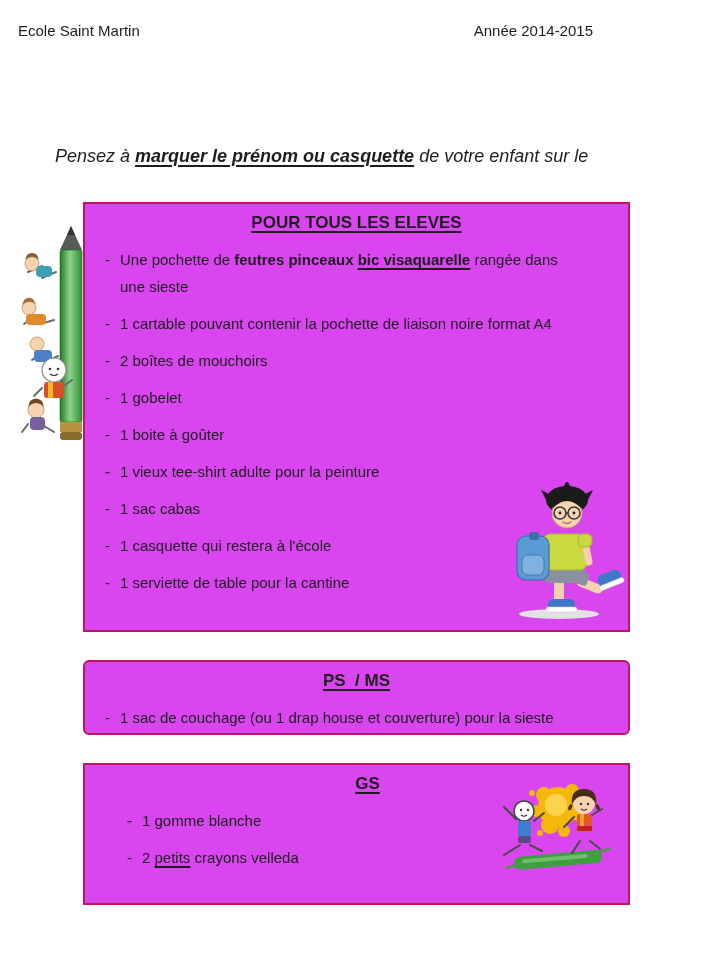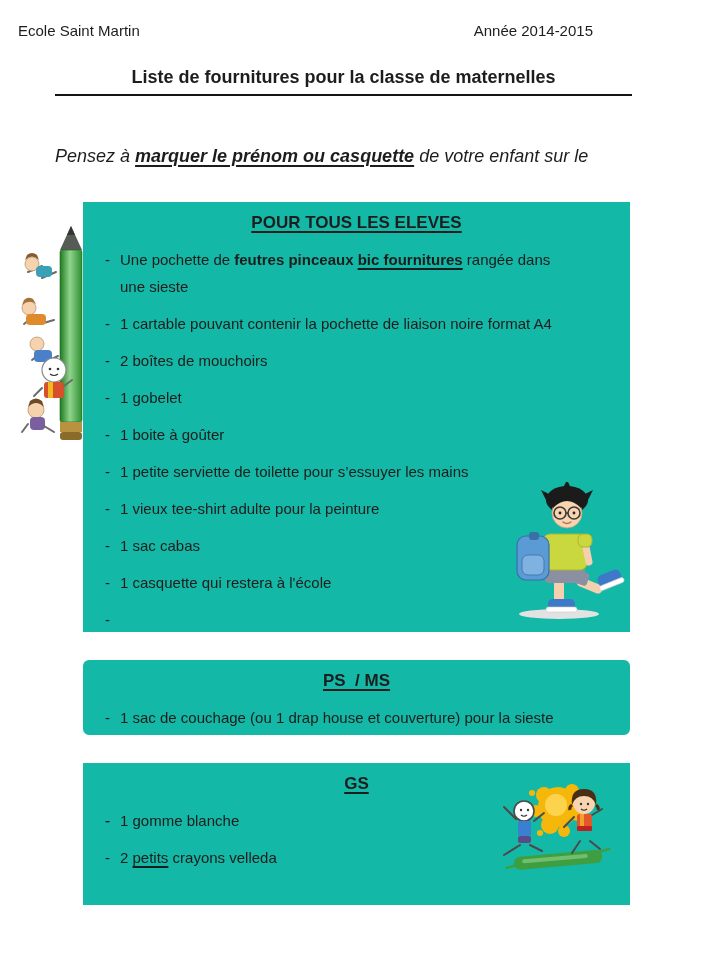--- a/index.html
+++ b/index.html
@@ -52,26 +52,26 @@
 
   
   .b { font-weight: 700; }
   .u { text-decoration: underline; text-decoration-thickness: 2px; text-underline-offset: 3px; }
 
   
   .box {
     position: absolute;
     left: 83px;
     width: 547px;
-    border: 2px solid #14b8a6;
-    background: #14b8a6;
+    border: 2px solid #be185d;
+    background: #d946ef;
   }
   .box-all { top: 202px; height: 430px; }
   .box-psms { top: 660px; height: 75px; border-radius: 6px; }
-  .box-gs  { top: 763px; height: 142px; }
+  .box-gs  { top: 763px; height: 142px; padding-left: 22px; }
 
   .box h2 {
     margin: 8px 0 13px;
     font-size: 17px;
     font-weight: 700;
     line-height: 21px;
     text-align: center;
     text-decoration: underline;
     text-decoration-thickness: 2px;
     text-underline-offset: 3px;
@@ -101,24 +101,20 @@
 </head>
 <body>
 
 <div class="page">
 
   <div class="topline">
     <span>Ecole Saint Martin</span>
     <span>Année 2014-2015</span>
   </div>
 
-  <div class="title-block">
-    <h1>Liste de fournitures pour la classe de maternelles</h1>
-    <div class="title-rule"></div>
-  </div>
 
   <p class="note"><span>Pensez à </span><span class="b u">marquer le prénom ou casquette</span><span> de votre enfant sur le</span><br></p>
 
   <div class="art art-pencil">
     <svg width="85" height="228" viewBox="0 0 85 228" aria-hidden="true">
       <defs>
         <linearGradient id="pg" x1="0" y1="0" x2="1" y2="0">
           <stop offset="0" stop-color="#1f7a1f"></stop>
           <stop offset="0.45" stop-color="#8fd48f"></stop>
           <stop offset="1" stop-color="#2e8f2e"></stop>
@@ -171,30 +167,30 @@
       <g stroke="#6a6a6a" stroke-width="2" stroke-linecap="round">
         <line x1="16" y1="204" x2="10" y2="212"></line>
           <line x1="32" y1="206" x2="42" y2="212"></line>
       </g>
     </svg>
   </div>
 
   <section class="box box-all">
     <h2>POUR TOUS LES ELEVES</h2>
     <ul>
-        <li><span class="bullet">-</span><span><span>Une pochette de </span><span class="b">feutres pinceaux </span><span class="b u">bic fournitures</span><span> rangée dans</span><br><span>une sieste</span></span></li>
+        <li><span class="bullet">-</span><span><span>Une pochette de </span><span class="b">feutres pinceaux </span><span class="b u">bic visaquarelle</span><span> rangée dans</span><br><span>une sieste</span></span></li>
         <li><span class="bullet">-</span><span><span>1 cartable pouvant contenir la pochette de liaison noire format A4</span></span></li>
         <li><span class="bullet">-</span><span><span>2 boîtes de mouchoirs</span></span></li>
         <li><span class="bullet">-</span><span><span>1 gobelet</span></span></li>
         <li><span class="bullet">-</span><span><span>1 boite à goûter</span></span></li>
-        <li><span class="bullet">-</span><span><span>1 petite serviette de toilette pour s’essuyer les mains</span></span></li>
+        <li><span class="bullet">-</span></li>
         <li><span class="bullet">-</span><span><span>1 vieux tee-shirt adulte pour la peinture</span></span></li>
         <li><span class="bullet">-</span><span><span>1 sac cabas</span></span></li>
         <li><span class="bullet">-</span><span><span>1 casquette qui restera à l'école</span></span></li>
-        <li><span class="bullet">-</span></li>
+        <li><span class="bullet">-</span><span><span>1 serviette de table pour la cantine</span></span></li>
       </ul>
 
     <div class="art art-boy">
       <svg width="125" height="140" viewBox="0 0 125 140" aria-hidden="true">
         <ellipse cx="58" cy="132" rx="40" ry="5" fill="#e2e2e2"></ellipse>
 
         <line x1="80" y1="100" x2="97" y2="107" stroke="#f6cfae" stroke-width="9" stroke-linecap="round"></line>
         <g transform="translate(95,95) rotate(-22)">
           <rect x="0" y="0" width="24" height="12" rx="5" fill="#3e78c8"></rect>
           <rect x="-1" y="10" width="26" height="5" rx="2.5" fill="#ffffff" stroke="#cfcfcf" stroke-width="0.6"></rect>

